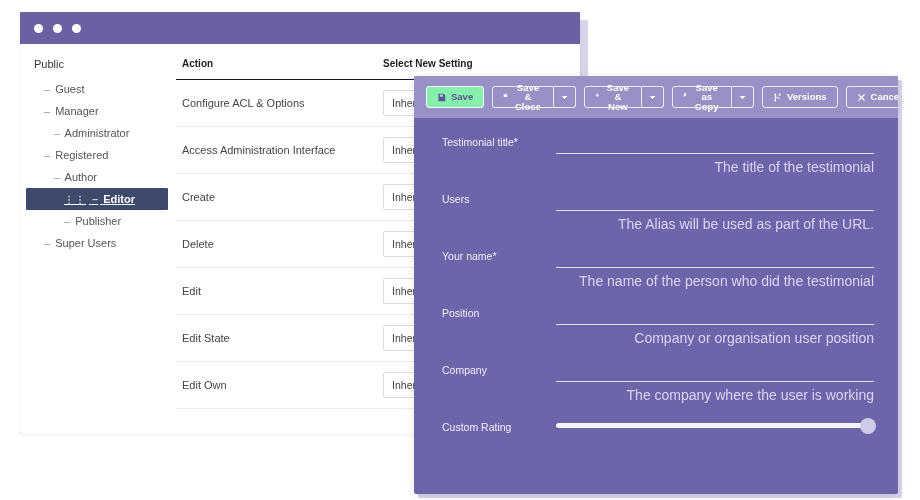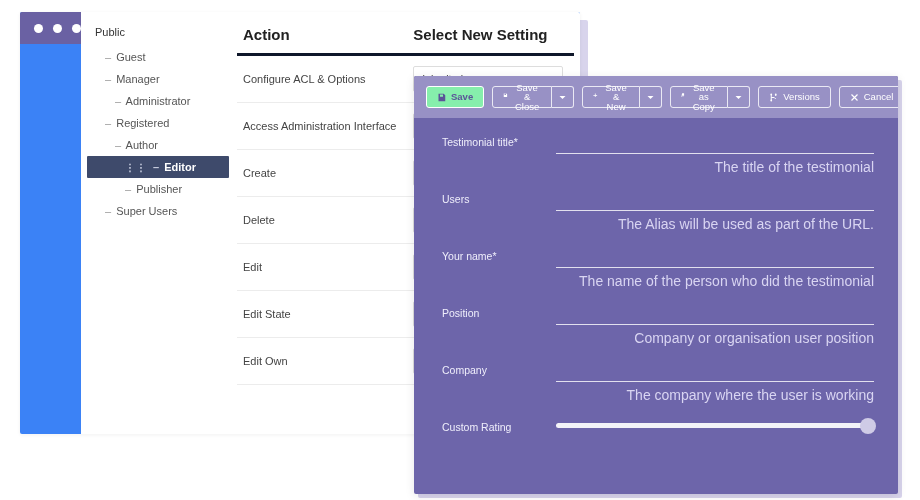--- a/index.html
+++ b/index.html
@@ -17,26 +17,26 @@
     position: absolute;
     left: 28px; top: 20px;
     width: 560px; height: 382px;
     background: #d8d4ec;
     border-radius: 2px;
   }
   .back-window {
     position: absolute;
     left: 20px; top: 12px;
     width: 560px; height: 422px;
-    background: #3b82f6;
+    background: #b91c1c;
     border-radius: 2px;
     box-shadow: 0 1px 4px rgba(0,0,0,0.06);
     overflow: hidden;
     display: flex;
-    flex-direction: row;
+    flex-direction: column;
   }
   .titlebar {
     background: #6a61a3;
     height: 32px;
     display: flex;
     align-items: center;
     padding-left: 14px;
     gap: 10px;
   }
   .titlebar .dot {
@@ -71,38 +71,39 @@
   .tree-item.lvl3 { padding-left: 30px; }
   .tree-item .dash { color: #999; margin-right: 2px; }
   .tree-item .dots { color: #bbb; font-size: 10px; margin-right: 3px; letter-spacing: 1px; }
   .tree-item.active {
     background: #3e4a6b;
     color: #fff;
     font-weight: 600;
     border-radius: 1px;
     margin-left: -8px;
     padding-left: 38px;
+    text-decoration: underline;
   }
   .tree-item.active .dash, .tree-item.active .dots { color: #c9cee0; }
 
   .table-wrap {
     flex: 1;
     padding: 0 6px 0 8px;
   }
   .perm-table {
     width: 100%;
     border-collapse: collapse;
   }
   .perm-table th {
     text-align: left;
-    font-size: 15px;
+    font-size: 10px;
     font-weight: 700;
     color: #222;
     padding: 14px 6px 10px 6px;
-    border-bottom: 3px solid #0f172a;
+    border-bottom: 1px solid #0f172a;
   }
   .perm-table td {
     padding: 10px 6px;
     border-bottom: 1px solid #ececec;
     vertical-align: middle;
     font-size: 11px;
     color: #444;
   }
   .perm-select {
     width: 150px;
@@ -151,20 +152,21 @@
     gap: 5px;
     font-size: 9.5px;
     padding: 4px 10px;
     border-radius: 3px;
     border: 1px solid rgba(255,255,255,0.8);
     background: transparent;
     color: #fff;
     cursor: pointer;
     line-height: 1;
     height: 22px;
+    font-weight: bold;
   }
   .btn.primary {
     background: #86efac;
     color: #5b5498;
     border-color: #fff;
     font-weight: 600;
   }
   .btn.split-main { border-top-right-radius: 0; border-bottom-right-radius: 0; }
   .btn.split-caret {
     border-left: none;

